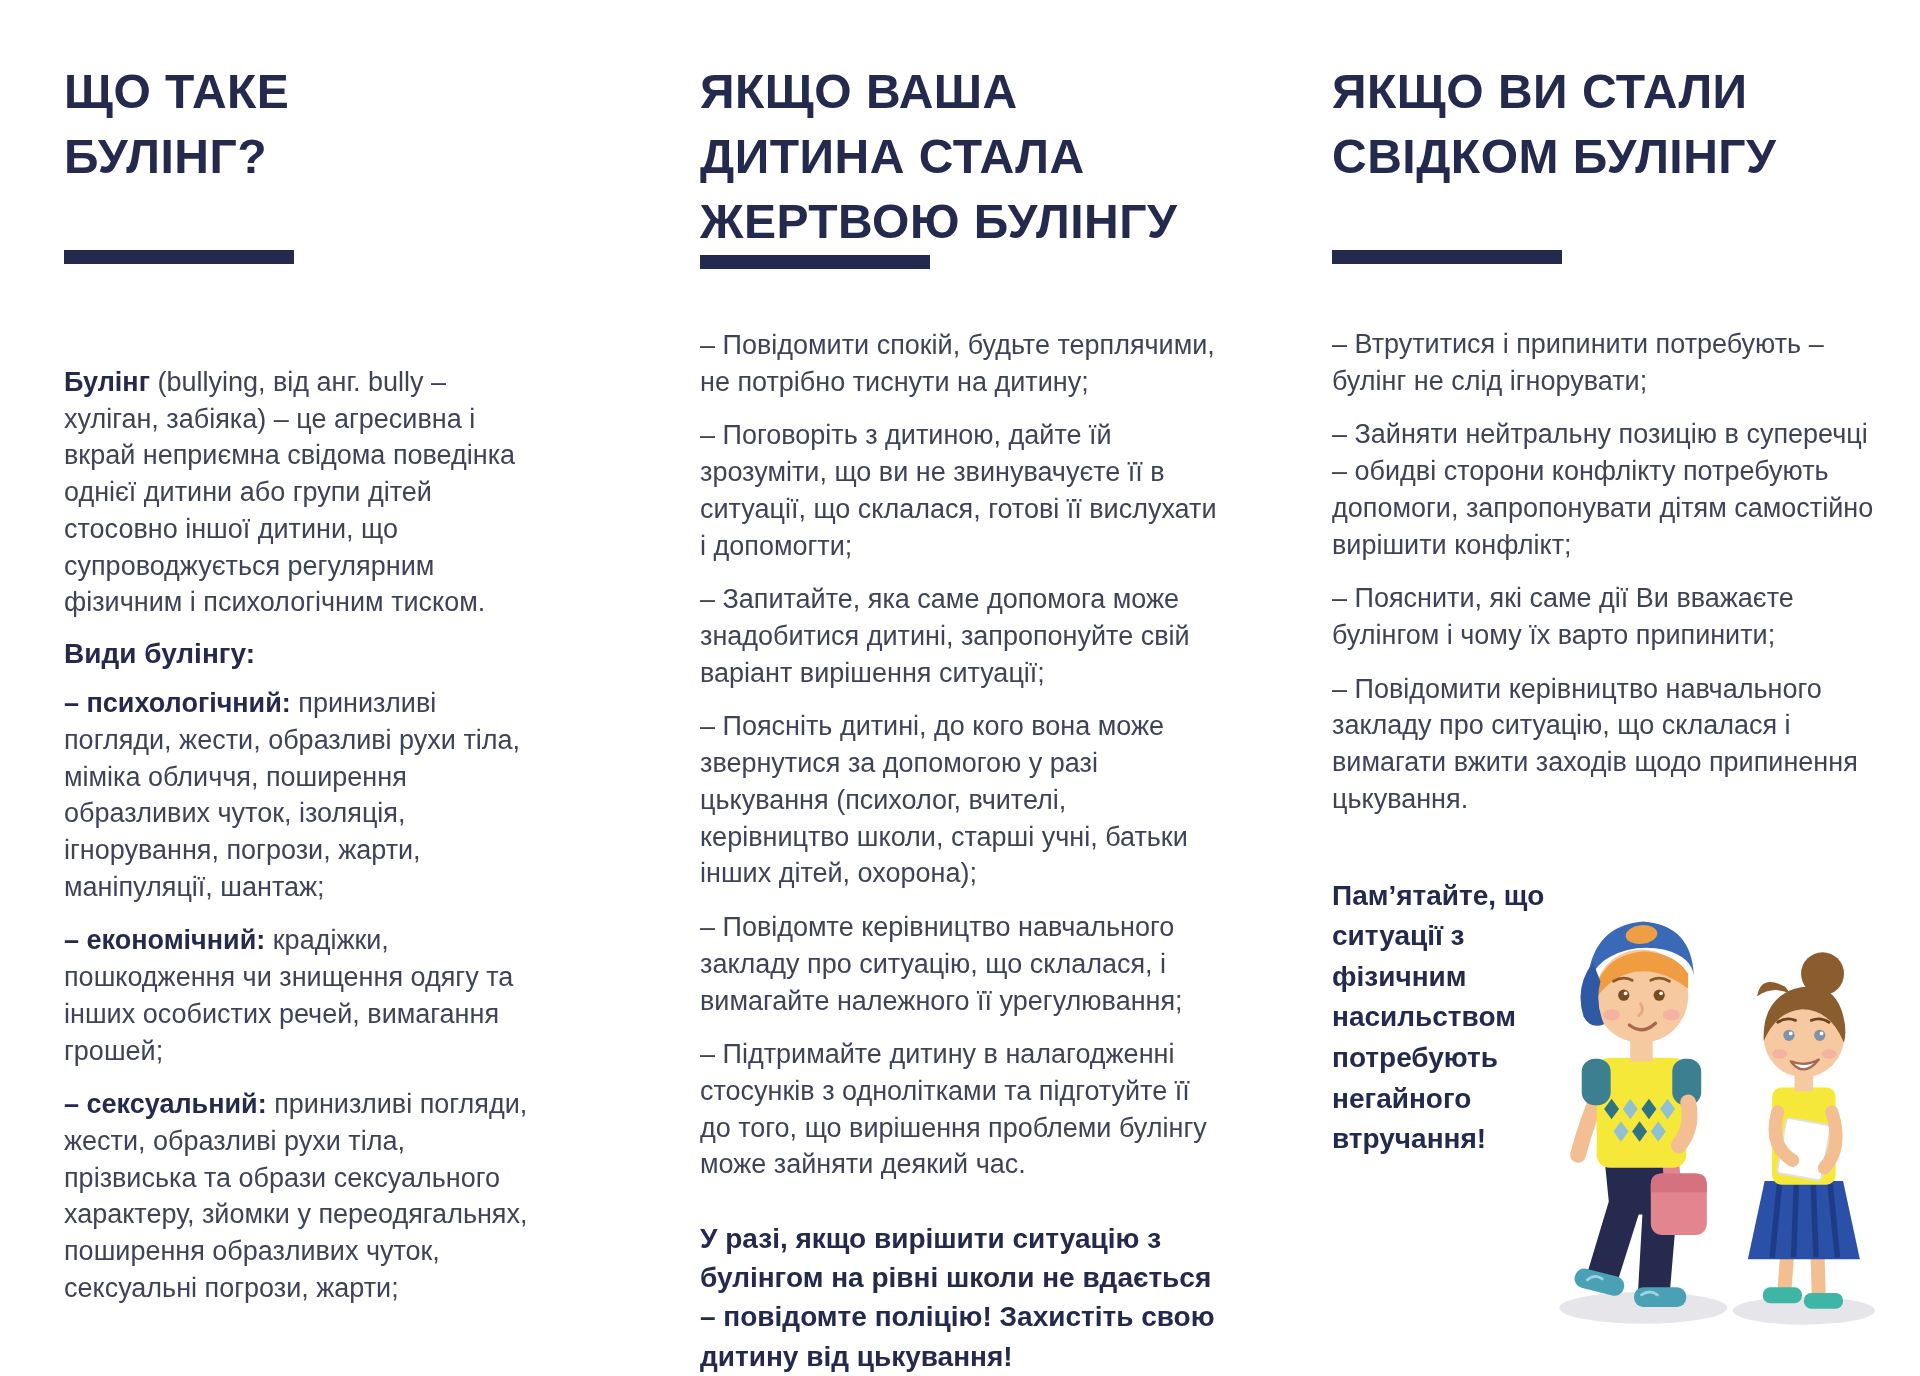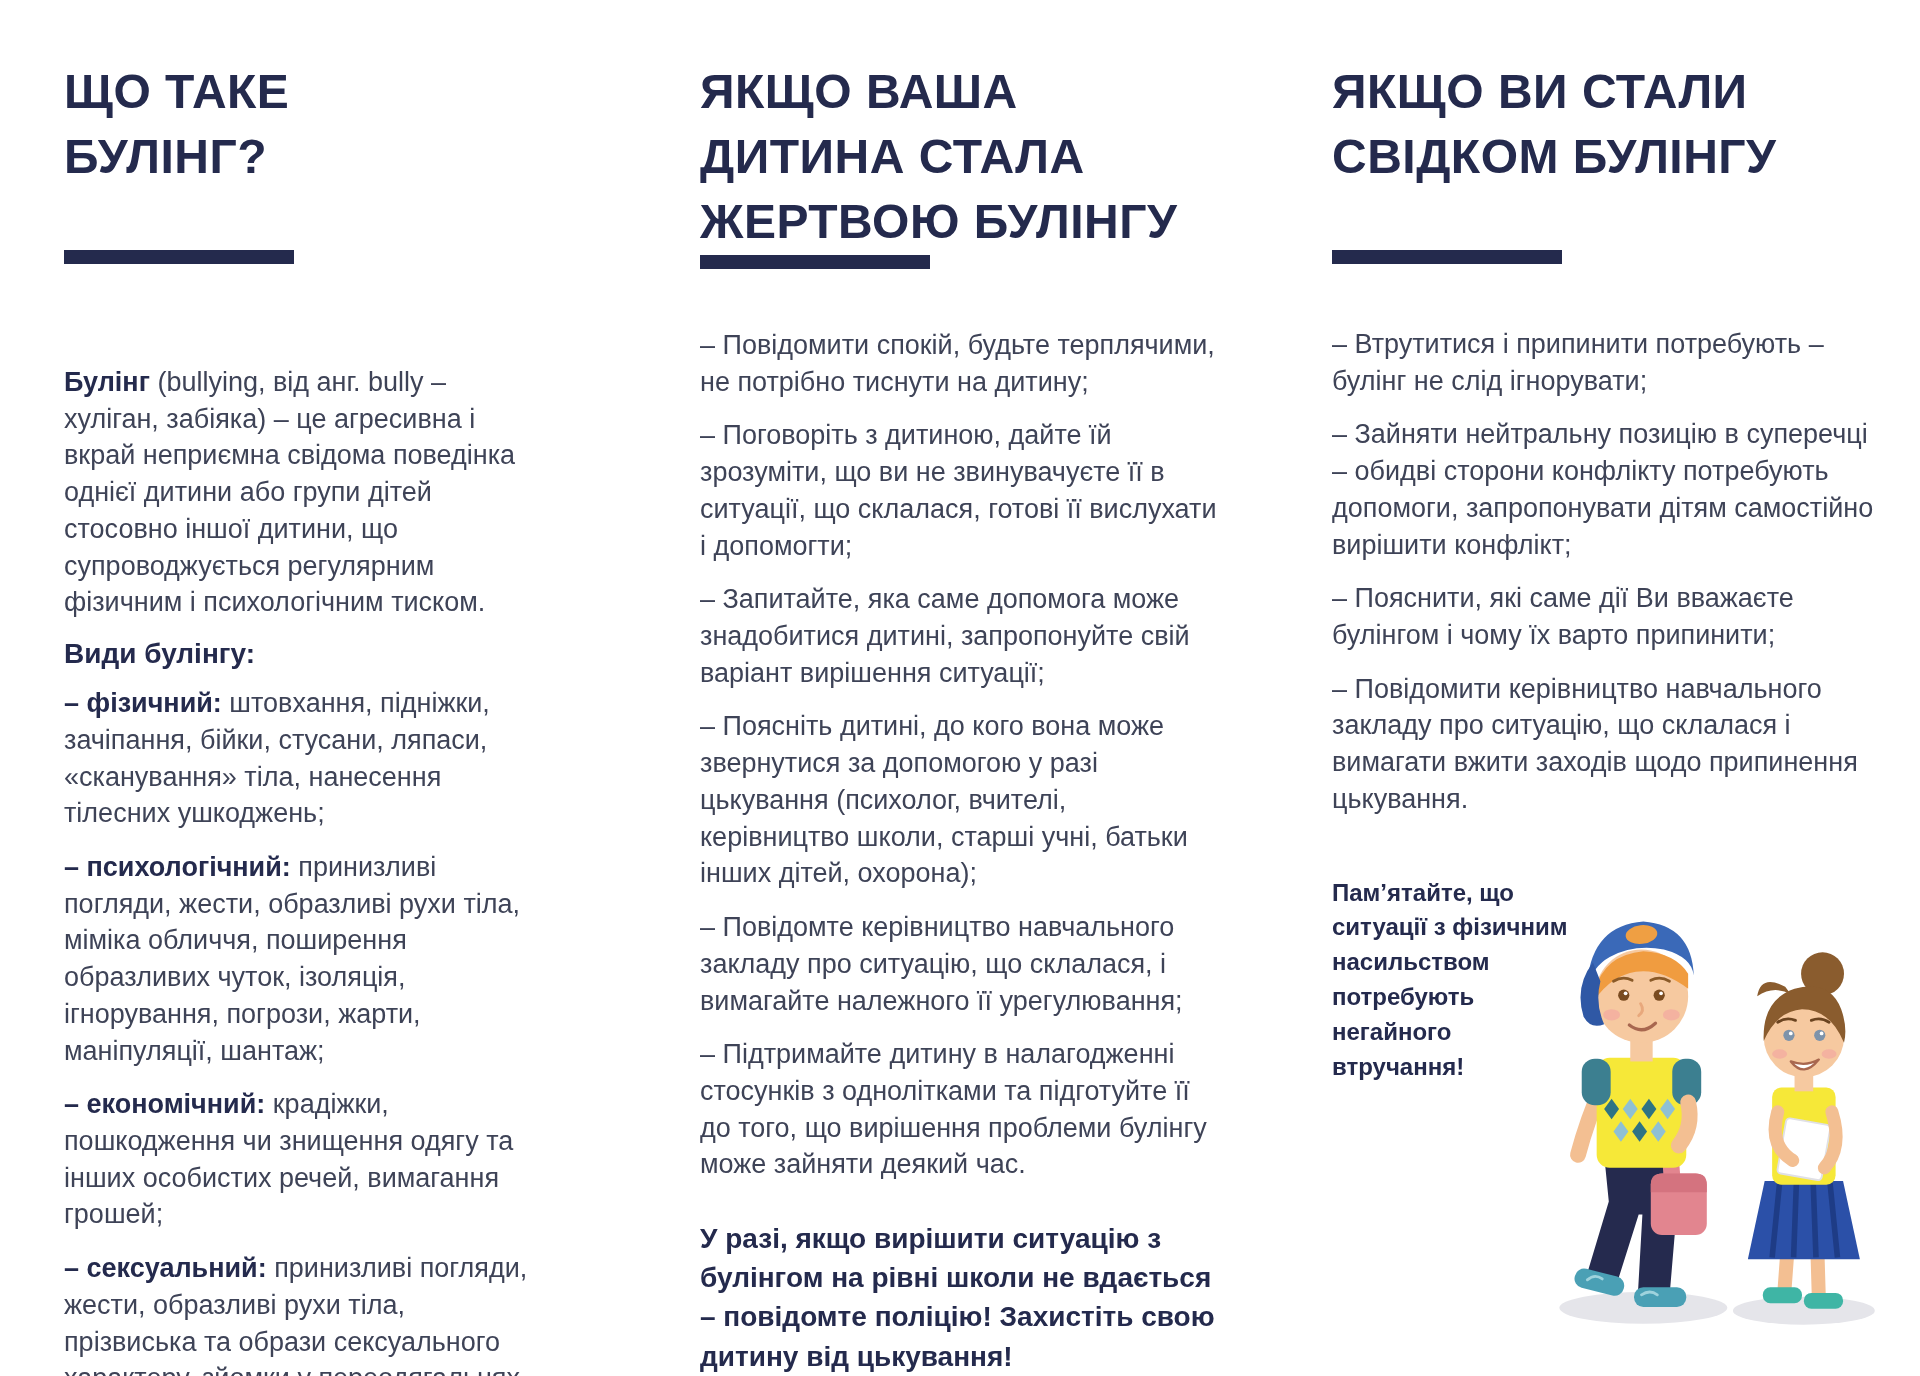--- a/index.html
+++ b/index.html
@@ -56,21 +56,21 @@
     margin-top: 36px;
     font-weight: 700;
     font-size: 28px;
     line-height: 1.4;
     color: #242a4d;
   }
   .note {
     margin-top: 58px;
     width: 256px;
     font-weight: 700;
-    font-size: 24px;
+    font-size: 28px;
     line-height: 1.45;
     color: #242a4d;
   }
   .illustration {
     position: absolute;
     right: -6px;
     top: 800px;
     width: 336px;
     height: 500px;
   }
@@ -86,21 +86,20 @@
       <div class="title-block-2line">
         <h1 class="col-title">ЩО ТАКЕ
 БУЛІНГ?</h1>
       </div>
       <div class="rule"></div>
 
       <p class="intro"><strong class="lead">Булінг</strong><span> (bullying, від анг. bully – хуліган, забіяка) – це агресивна і вкрай неприємна свідома поведінка однієї дитини або групи дітей стосовно іншої дитини, що супроводжується регулярним фізичним і психологічним тиском.</span></p>
 
       <p class="subhead">Види булінгу:</p>
 
-      <p class="bullet"><strong class="lead">– фізичний:</strong> <span>штовхання, підніжки, зачіпання, бійки, стусани, ляпаси, «сканування» тіла, нанесення тілесних ушкоджень;</span></p>
       <p class="bullet"><strong class="lead">– психологічний:</strong> <span>принизливі погляди, жести, образливі рухи тіла, міміка обличчя, поширення образливих чуток, ізоляція, ігнорування, погрози, жарти, маніпуляції, шантаж;</span></p>
       <p class="bullet"><strong class="lead">– економічний:</strong> <span>крадіжки, пошкодження чи знищення одягу та інших особистих речей, вимагання грошей;</span></p>
       <p class="bullet"><strong class="lead">– сексуальний:</strong> <span>принизливі погляди, жести, образливі рухи тіла, прізвиська та образи сексуального характеру, зйомки у переодягальнях, поширення образливих чуток, сексуальні погрози, жарти;</span></p>
 
     </div>
 
     <div class="col col2">
       <div class="title-block-3line">
         <h1 class="col-title">ЯКЩО ВАША
 ДИТИНА СТАЛА

